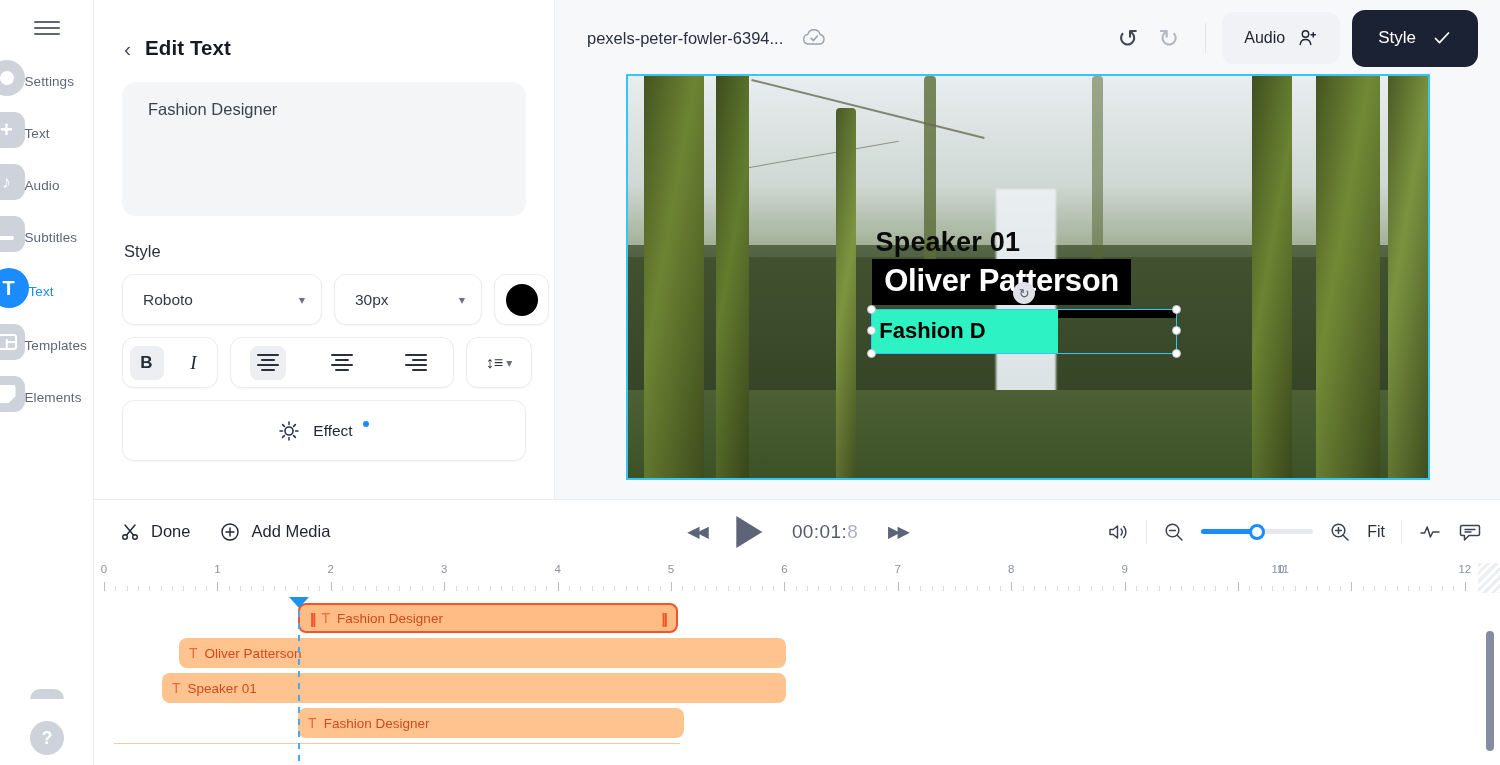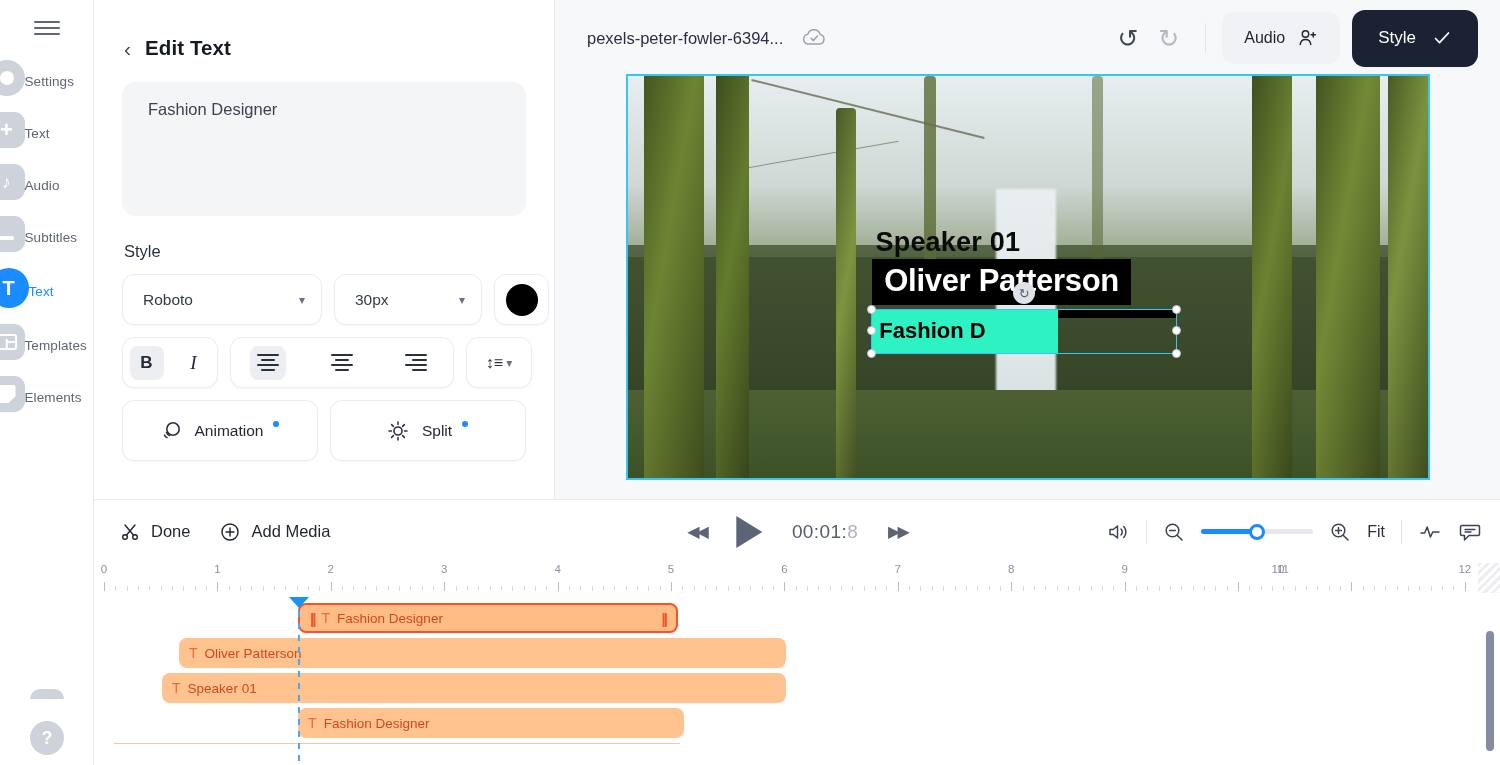--- a/index.html
+++ b/index.html
@@ -311,35 +311,26 @@
       </div>
       <div class="ctl lh">
         <span>↕≡</span>
         <span class="chev">▾</span>
       </div>
     </div>
 
     <div class="row">
       <div class="ctl big">
         <svg width="24" height="24" viewBox="0 0 24 24">
-          <circle cx="14" cy="10" r="6.2" fill="none" stroke="#2a3040" stroke-width="1.6"></circle>
-          <path d="M7.5 13.5a5 5 0 0 0 3 3" fill="none" stroke="#2a3040" stroke-width="1.5" stroke-linecap="round"></path>
-          <path d="M5.5 16a4 4 0 0 0 2.6 2.6" fill="none" stroke="#2a3040" stroke-width="1.5" stroke-linecap="round"></path>
-        </svg>
-        <span>Animation</span>
-        <span class="dot"></span>
-      </div>
-      <div class="ctl big">
-        <svg width="24" height="24" viewBox="0 0 24 24">
           <circle cx="12" cy="12" r="4" fill="none" stroke="#2a3040" stroke-width="1.6"></circle>
           <g stroke="#2a3040" stroke-width="1.5" stroke-linecap="round">
             <path d="M12 3v2.5M12 18.5V21M3 12h2.5M18.5 12H21M5.6 5.6l1.8 1.8M16.6 16.6l1.8 1.8M18.4 5.6l-1.8 1.8M7.4 16.6l-1.8 1.8"></path>
           </g>
         </svg>
-        <span>Split</span>
+        <span>Effect</span>
         <span class="dot"></span>
       </div>
     </div>
   </div>
 
   <div class="preview">
     <div class="topbar">
       <div class="fname">pexels-peter-fowler-6394...</div>
       <div class="cloud">
         <svg width="26" height="22" viewBox="0 0 26 22">

